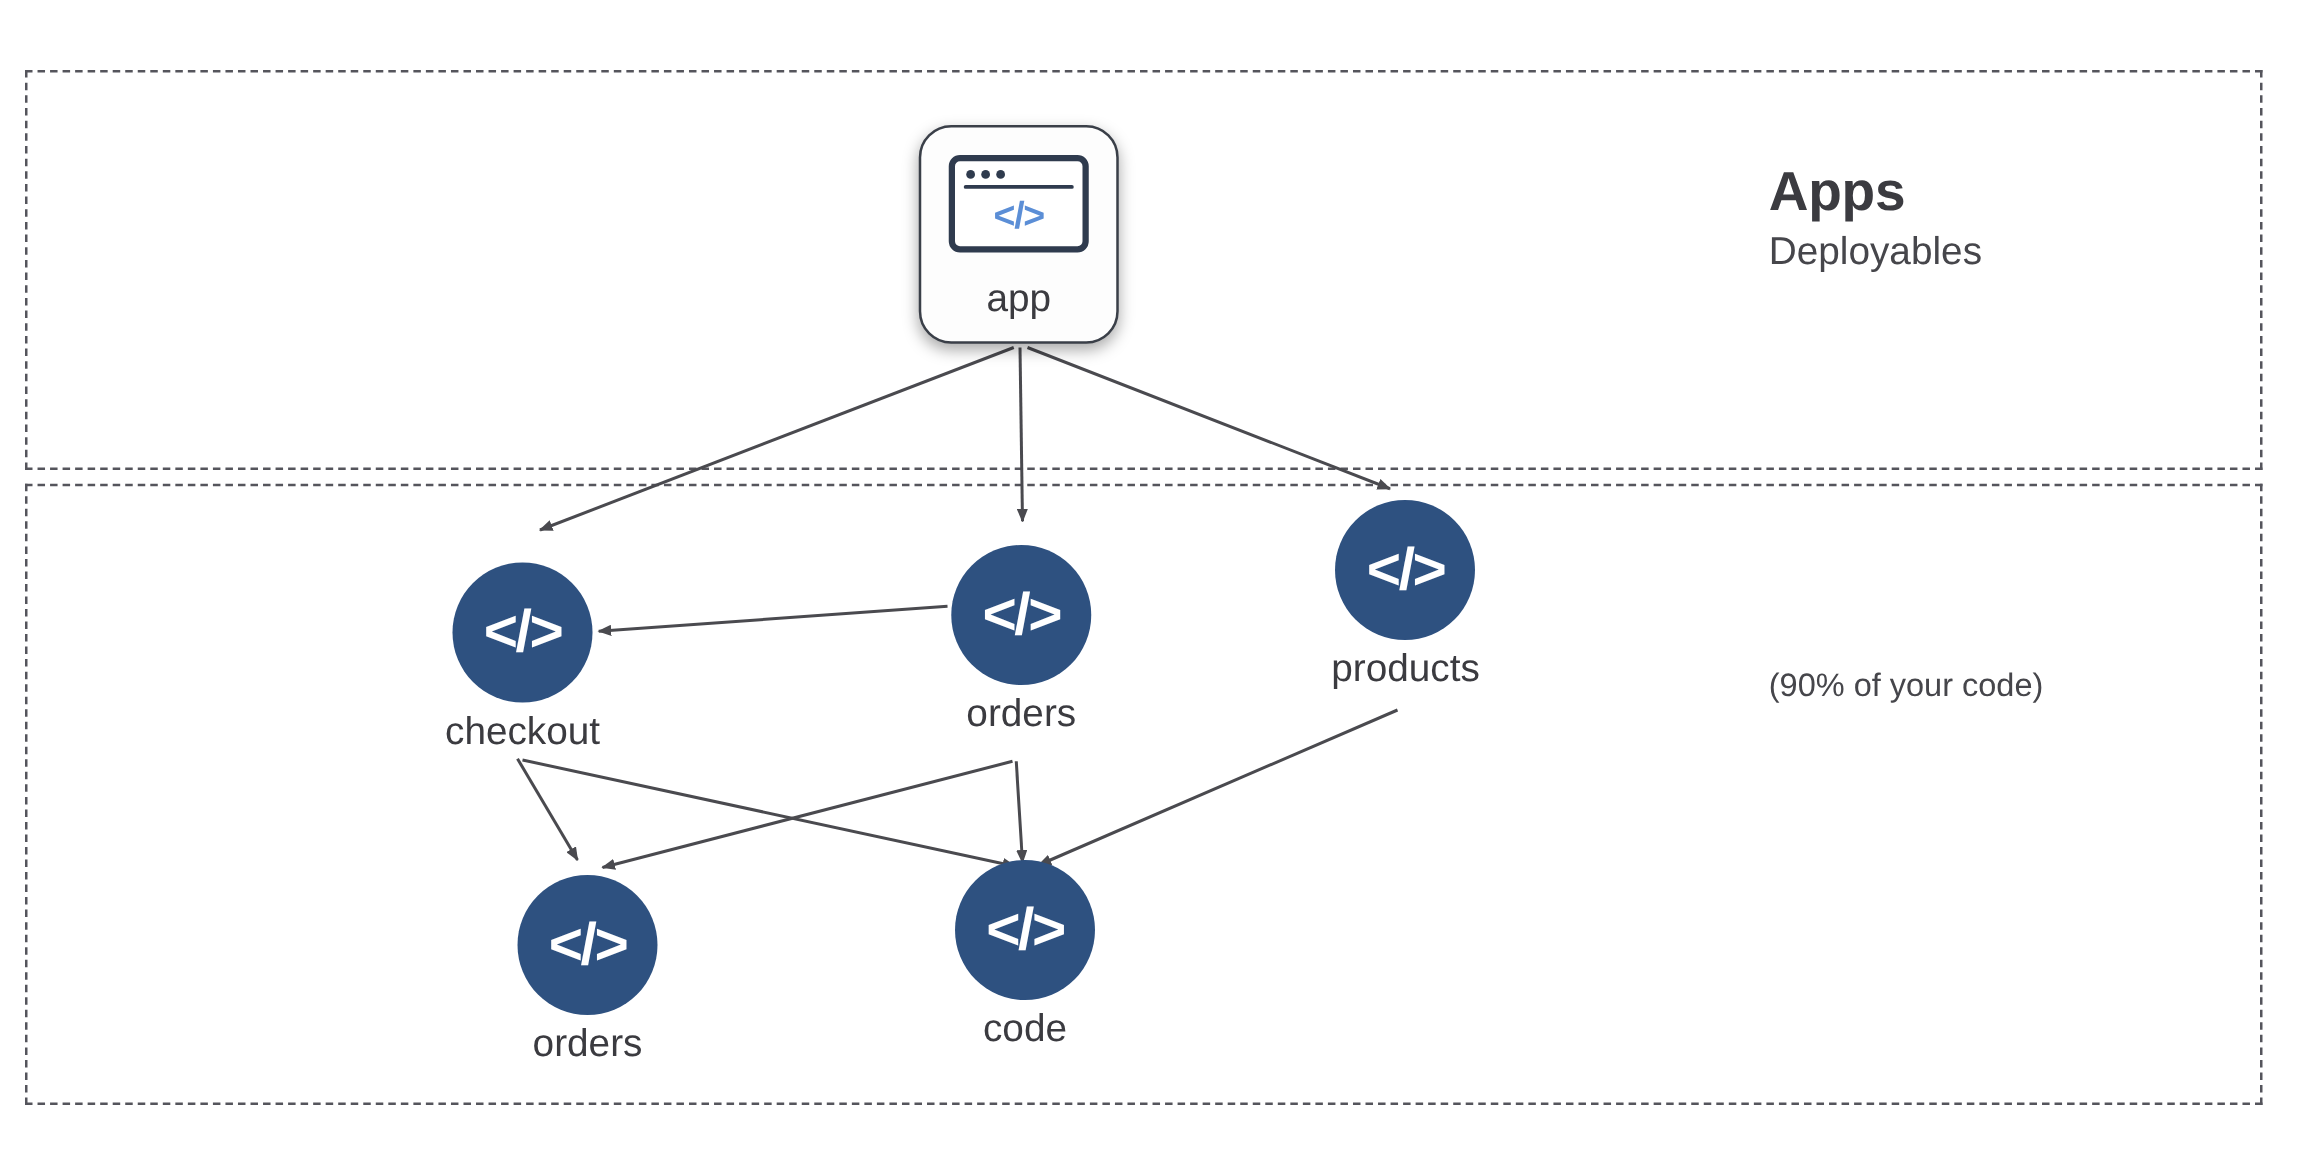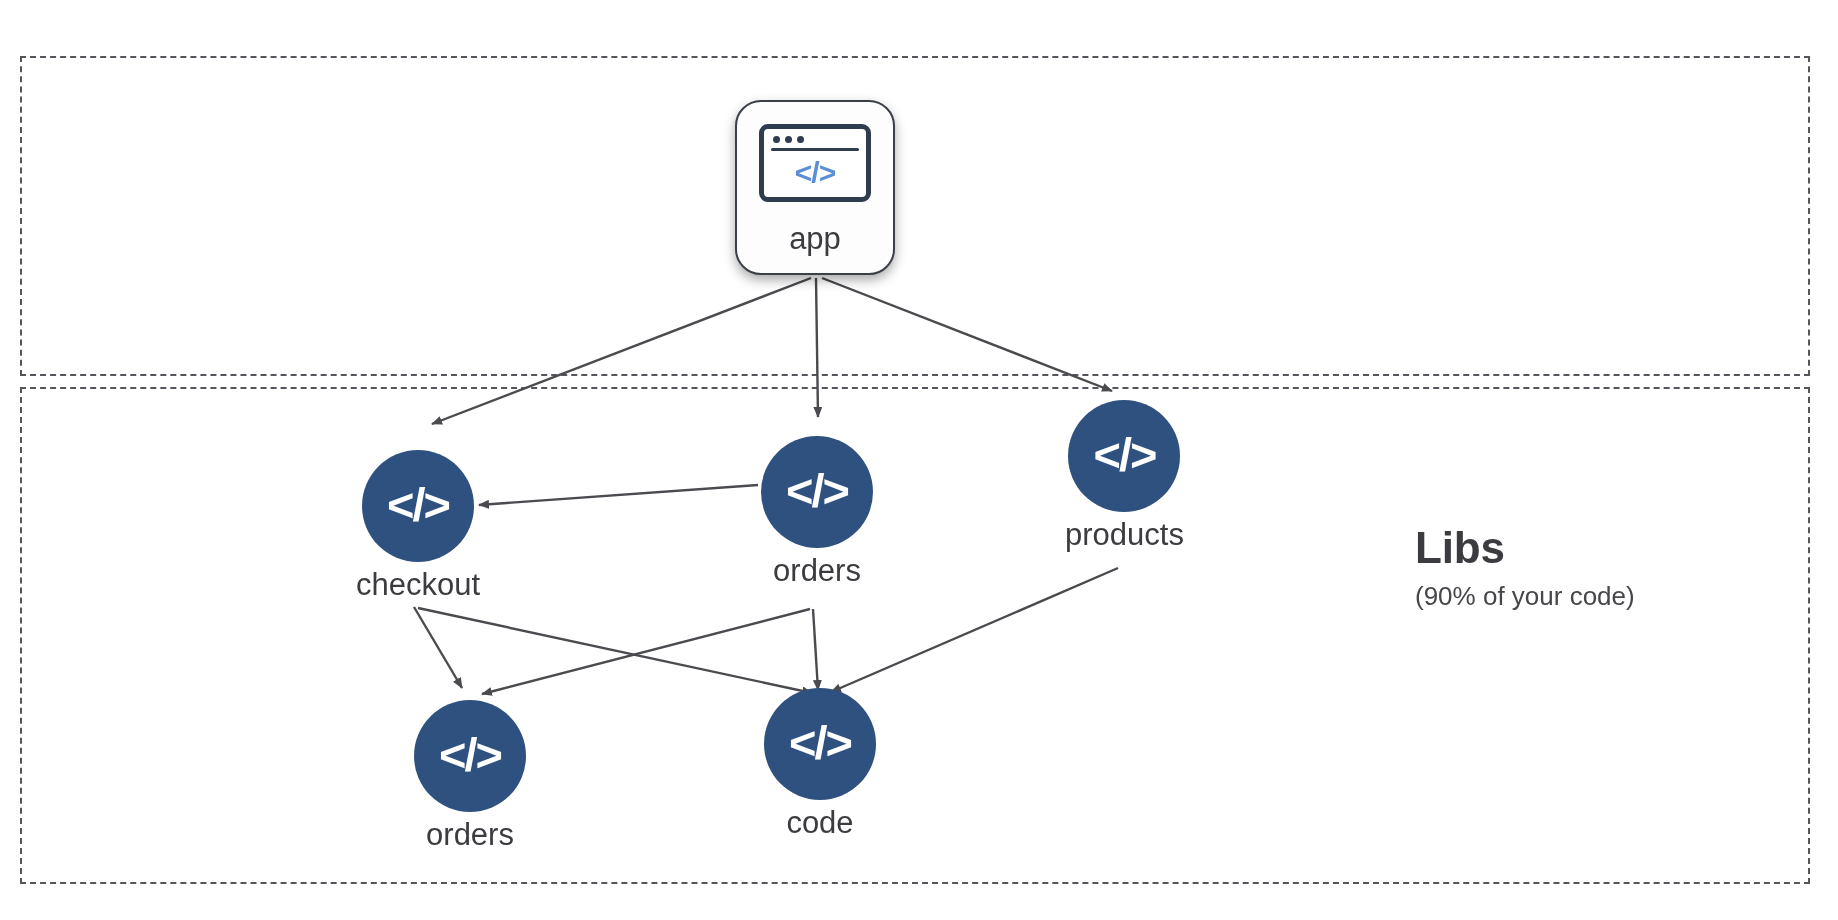--- a/index.html
+++ b/index.html
@@ -184,22 +184,25 @@
   #node-core     { left: 764px; top: 688px; }
 </style>
 </head>
 <body>
 
 <div id="stage">
 
   <div class="zone" id="zone-apps"></div>
   <div class="zone" id="zone-libs"></div>
 
+  <div class="zone-caption" id="caption-apps">
+    <span class="caption-title">Apps</span>
+    <span class="caption-sub">Deployables</span>
+  </div>
   <div class="zone-caption small-sub" id="caption-libs">
-    <span class="caption-title">Libs</span>
     <span class="caption-sub">(90% of your code)</span>
   </div>
 
   <svg id="edges" viewBox="0 0 1838 920" xmlns="http://www.w3.org/2000/svg">
     <defs>
       <marker id="arrowhead" markerWidth="11" markerHeight="9" refX="10" refY="4.5" orient="auto" markerUnits="userSpaceOnUse">
         <path d="M0,0 L11,4.5 L0,9 z" fill="#4a4a4f"></path>
       </marker>
     </defs>
     <g stroke="#4a4a4f" stroke-width="2.4" fill="none" marker-end="url(#arrowhead)">

